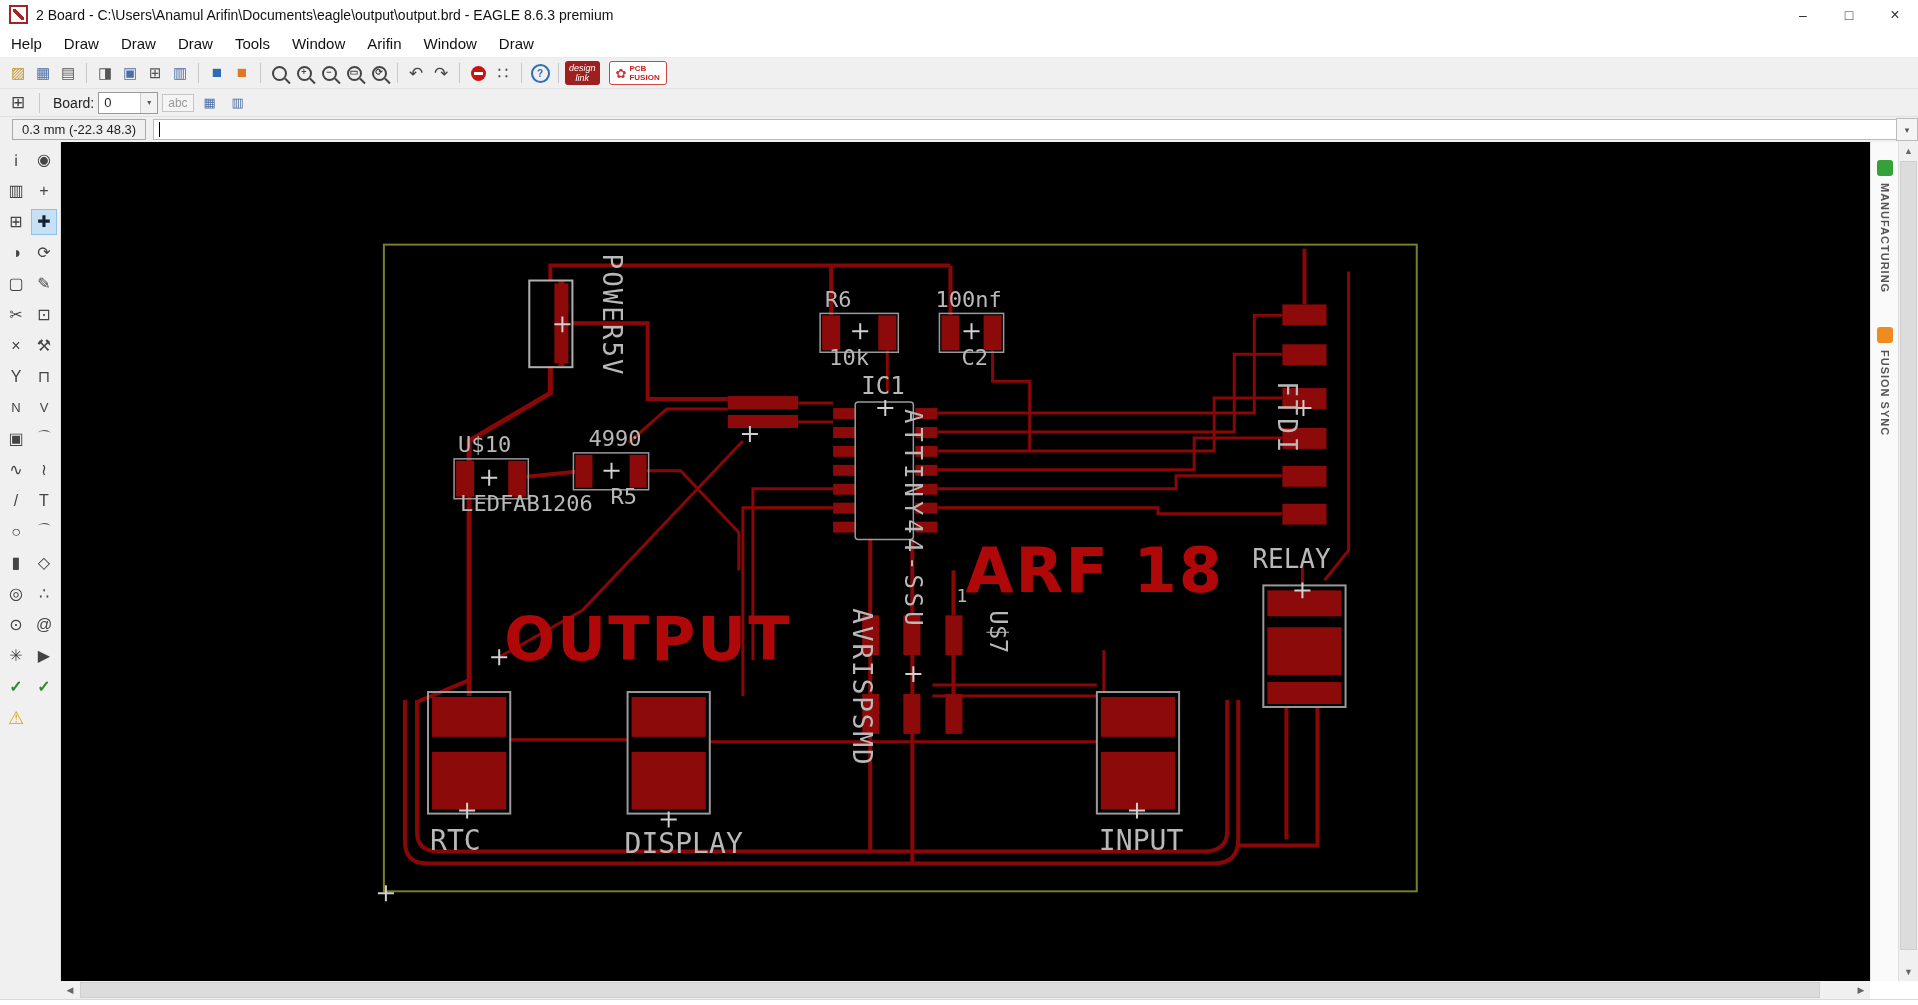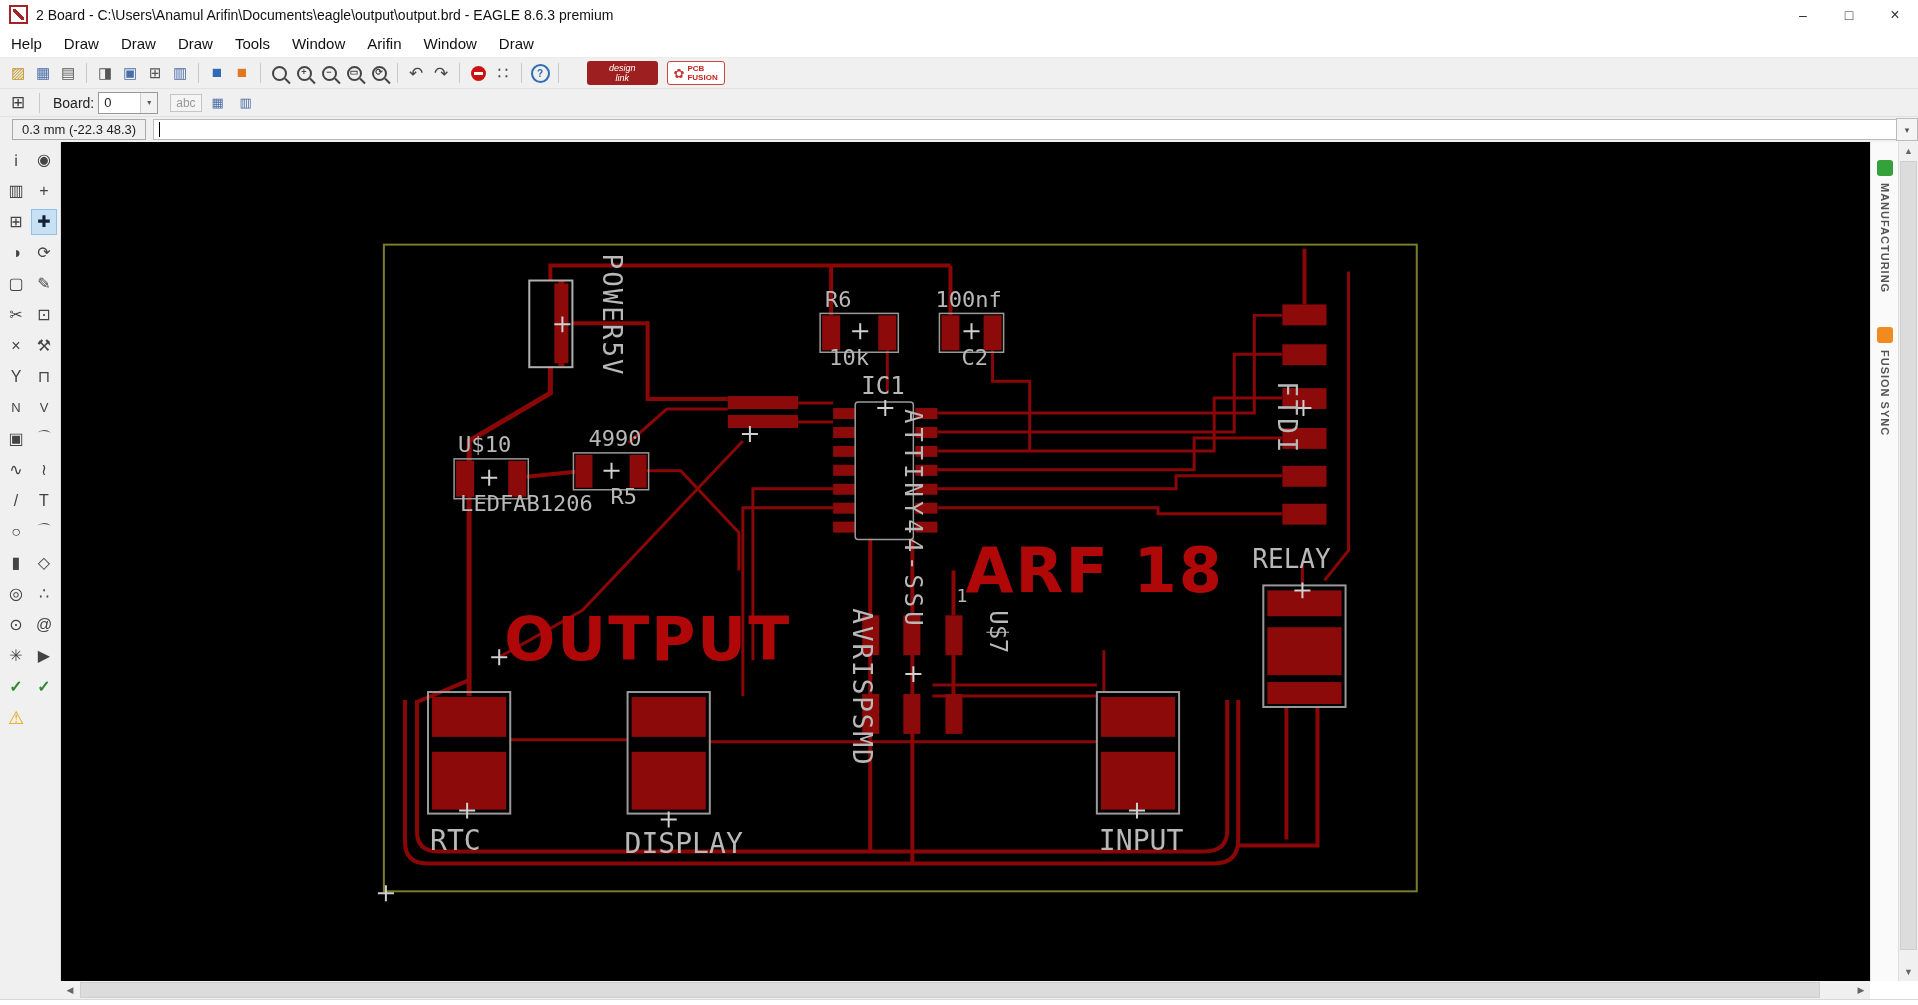--- a/index.html
+++ b/index.html
@@ -20,32 +20,32 @@
   .tbtn{min-width:24px;height:24px;display:flex;align-items:center;justify-content:center;font-size:15px;color:#555;}
   .sep{width:1px;height:20px;background:#c8c8c8;margin:0 5px;}
   .c-gold{color:#c09020}.c-blue{color:#4a6da7}.c-sch{color:#2e6db4;font-size:17px}.c-brd{color:#e07820;font-size:17px}.c-dark{color:#444;font-size:17px}
   .mag{position:relative;width:11px;height:11px;border:2px solid #444;border-radius:50%;display:inline-block;}
   .mag::after{content:"";position:absolute;width:7px;height:2px;background:#444;transform:rotate(45deg);right:-6px;bottom:-3px;}
   .magmod{position:absolute;left:0;top:-1px;width:11px;text-align:center;font-size:9px;font-weight:bold;color:#444;font-style:normal;}
   .stopicon{width:15px;height:15px;border-radius:50%;background:#cc1111;position:relative;display:inline-block;}
   .stopicon::after{content:"";position:absolute;left:3px;top:6px;width:9px;height:3px;background:#fff;}
   .helpc{width:15px;height:15px;border-radius:50%;border:2px solid #2e6db4;color:#2e6db4;font-size:10px;font-weight:bold;
     display:flex;align-items:center;justify-content:center;}
-  .designlink{background:#9e1f1f;color:#fff;border-radius:3px;font-size:9px;line-height:10px;padding:2px 22px;margin-left:22px;
+  .designlink{background:#9e1f1f;color:#fff;border-radius:3px;font-size:9px;line-height:10px;padding:2px 4px;margin-left:0;
     display:flex;flex-direction:column;align-items:center;font-style:italic;}
   .pcbquote{background:#fff;border:1px solid #cc4444;border-radius:3px;color:#c22;font-size:8px;font-weight:bold;line-height:9px;
     display:flex;align-items:center;gap:3px;padding:2px 6px;margin-left:8px;}
   .flower{color:#cc3333;font-size:13px;font-weight:normal;}
   
   .parambar{height:27px;background:#f0f0f0;display:flex;align-items:center;font-size:14px;color:#222;
     border-bottom:1px solid #e0e0e0;padding-left:6px;gap:4px;}
   .combo{width:58px;height:20px;background:#fff;border:1px solid #999;display:flex;align-items:center;font-size:13px;}
   .combo .val{flex:1;padding-left:5px;}
   .combo-arrow{width:16px;height:100%;display:flex;align-items:center;justify-content:center;font-size:8px;color:#555;border-left:1px solid #ccc;background:#f2f2f2;}
-  .abcbtn{border:1px solid #c5c5c5;background:#f4f4f4;color:#999;font-size:12px;padding:1px 5px;margin-left:8px;}
+  .abcbtn{border:1px solid #c5c5c5;background:#f4f4f4;color:#999;font-size:12px;padding:1px 5px;}
   
   .cmdrow{height:25px;background:#f0f0f0;display:flex;align-items:center;}
   .coords{border:1px solid #aaa;background:#f0f0f0;font-size:13px;color:#222;padding:2px 9px;margin-left:12px;white-space:nowrap;}
   .cmdwrap{position:relative;flex:1;height:21px;margin-left:7px;}
   .cmdwrap input{width:100%;height:100%;border:1px solid #bbb;border-right:none;padding:0 4px;font-size:13px;box-sizing:border-box;outline:none;font-family:"Liberation Sans",sans-serif;}
   .caret{position:absolute;left:6px;top:3px;width:1px;height:15px;background:#000;}
   .cmddrop{width:20px;height:21px;background:#f4f4f4;border:1px solid #bbb;display:flex;align-items:center;justify-content:center;font-size:9px;color:#555;}
   
   .mainrow{display:flex;height:839px;}
   .toolpanel{width:61px;background:#f0f0f0;display:grid;grid-template-columns:repeat(2,28px);justify-content:center;

